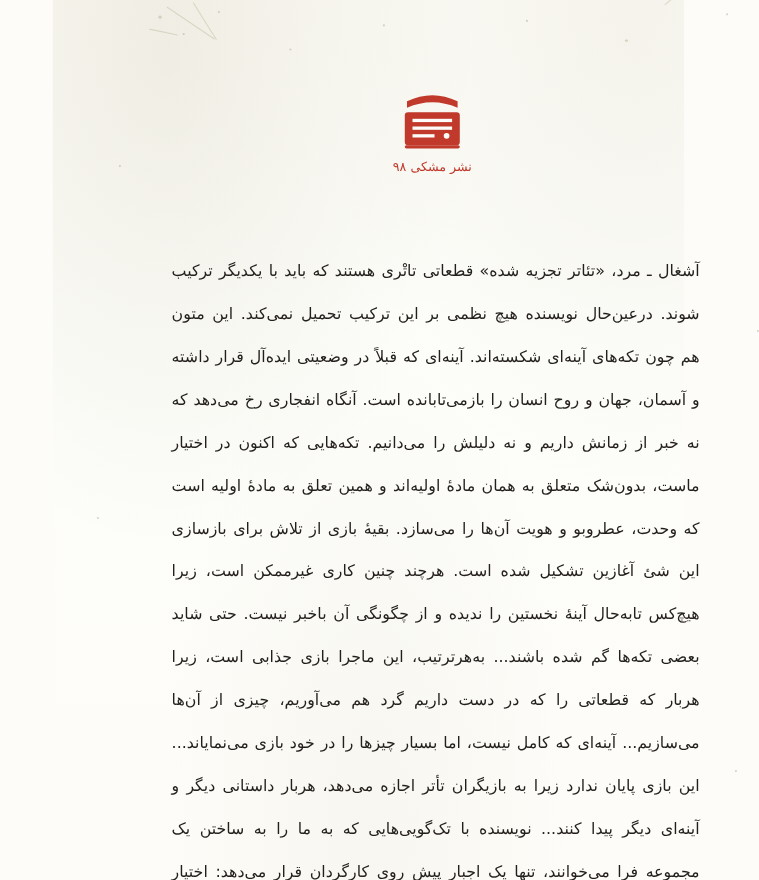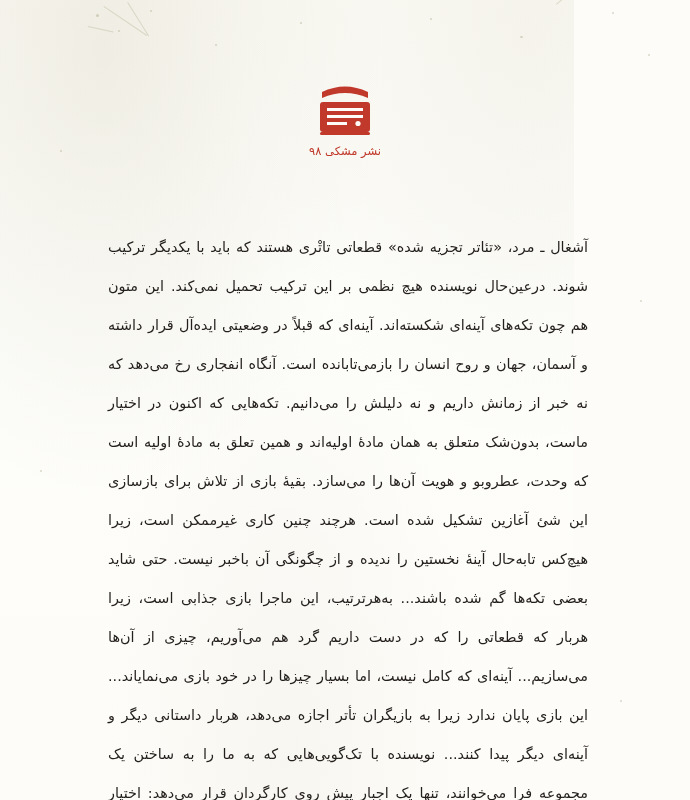--- a/index.html
+++ b/index.html
@@ -15,20 +15,21 @@
   }
   .page {
     position: relative;
     width: 574px;
     height: 800px;
     background:
       radial-gradient(ellipse at 18% 6%, rgba(180,175,140,0.18) 0%, rgba(253,252,249,0) 42%),
       radial-gradient(ellipse at 92% 4%, rgba(190,185,155,0.12) 0%, rgba(253,252,249,0) 38%),
       radial-gradient(ellipse at 50% 95%, rgba(200,195,170,0.10) 0%, rgba(253,252,249,0) 45%),
       linear-gradient(180deg, #fcfbf6 0%, #fdfdfa 38%, #fdfcf8 100%);
+    margin-left: 48px;
   }
   
   .speck {
     position: absolute;
     background: rgba(150,145,110,0.35);
     border-radius: 50%;
   }
   .streak {
     position: absolute;
     background: rgba(160,155,120,0.30);

